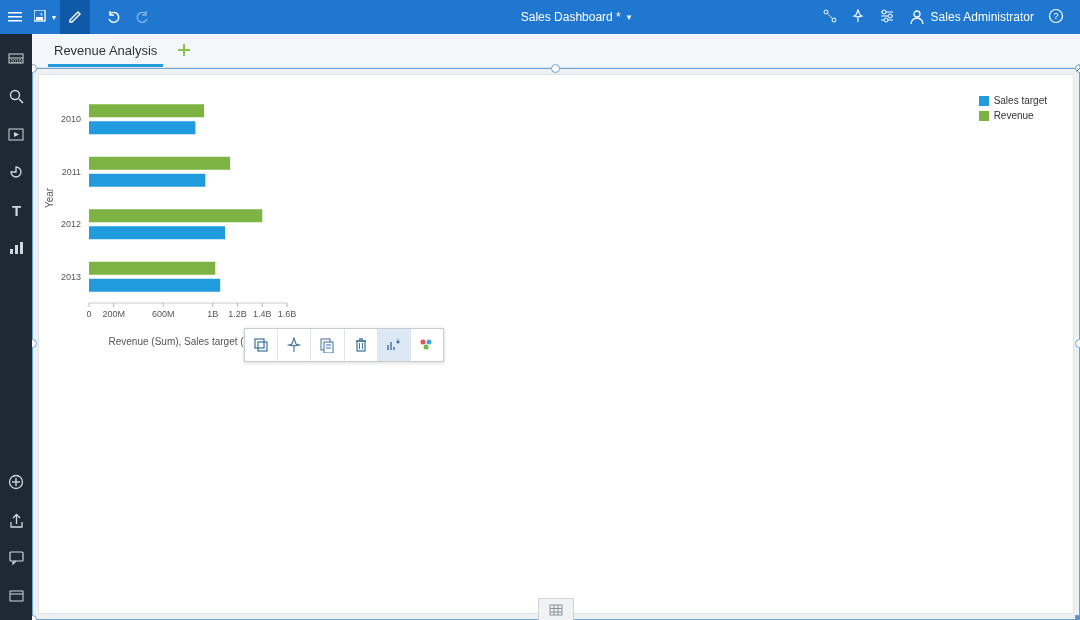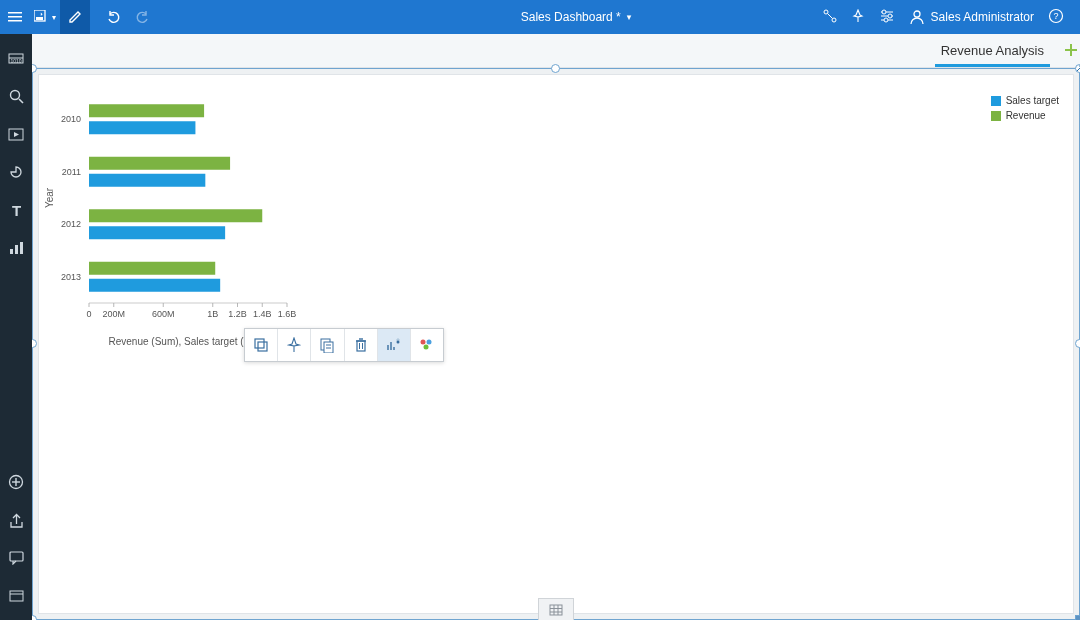--- a/index.html
+++ b/index.html
@@ -14,21 +14,21 @@
 .tb-center { position: absolute; left: 50%; transform: translateX(-50%); display: flex; align-items: center; gap: 6px; cursor: pointer; margin-left: 36px; }
 .tb-right { margin-left: auto; display: flex; align-items: center; gap: 14px; padding-right: 16px; }
 .tb-user { display: flex; align-items: center; gap: 6px; }
 
 
 .rail { position: absolute; top: 34px; left: 0; bottom: 0; width: 32px; background: #1d2a35; display: flex; flex-direction: column; align-items: center; padding-top: 14px; gap: 18px; color: #cfd8df; z-index: 5; }
 .rail .spacer { flex: 1; }
 .rail-btn { width: 20px; height: 20px; display: flex; align-items: center; justify-content: center; cursor: pointer; }
 
 
-.tabs { position: absolute; top: 34px; left: 32px; right: 0; height: 34px; background: #f4f7f9; border-bottom: 1px solid #e0e4e8; display: flex; align-items: flex-end; padding-left: 16px; gap: 12px; justify-content: flex-end; }
+.tabs { position: absolute; top: 34px; left: 32px; right: 0; height: 34px; background: #f4f7f9; border-bottom: 1px solid #e0e4e8; display: flex; align-items: flex-end; padding-left: 16px; gap: 12px; }
 .tab { font-size: 13px; color: #333; padding: 8px 6px 6px; border-bottom: 3px solid transparent; cursor: pointer; }
 .tab.active { border-bottom-color: #1f9bde; }
 .tab-add { width: 18px; height: 18px; margin-bottom: 8px; cursor: pointer; }
 
 
 .canvas { position: absolute; top: 68px; left: 32px; right: 0; bottom: 0; background: #eef1f3; }
 
 
 .kpi-row { position: absolute; top: 30px; left: 190px; display: flex; gap: 14px; }
 .kpi { width: 190px; height: 75px; background: #fff; border: 1px solid #e0e4e8; display: flex; flex-direction: column; align-items: center; justify-content: center; }
@@ -387,21 +387,21 @@
           <text x="198.5" y="242" text-anchor="middle" class="axis-tick">1.2B</text>
           <line x1="198.5" y1="228" x2="198.5" y2="232" stroke="#888" stroke-width="0.6"></line>
           <text x="223.25" y="242" text-anchor="middle" class="axis-tick">1.4B</text>
           <line x1="223.25" y1="228" x2="223.25" y2="232" stroke="#888" stroke-width="0.6"></line>
           <text x="248" y="242" text-anchor="middle" class="axis-tick">1.6B</text>
           <line x1="248" y1="228" x2="248" y2="232" stroke="#888" stroke-width="0.6"></line>
           <line x1="50" y1="228" x2="248" y2="228" stroke="#aaa" stroke-width="0.6"></line>
           <text x="149" y="270" text-anchor="middle" class="axis-label">Revenue (Sum), Sales target (Sum)</text>
           <text x="0" y="0" transform="translate(14 123) rotate(-90)" text-anchor="middle" class="axis-label">Year</text>
         </svg>
-      <div class="legend" style="top:20px; right:14px;">
+      <div class="legend" style="top:20px; right:26px;">
         <div>
             <span class="sw sq" style="background:#1f9bde"></span>
             <span>Sales target</span>
           </div>
         <div>
             <span class="sw sq" style="background:#7cb342"></span>
             <span>Revenue</span>
           </div>
       </div>
     </div>

